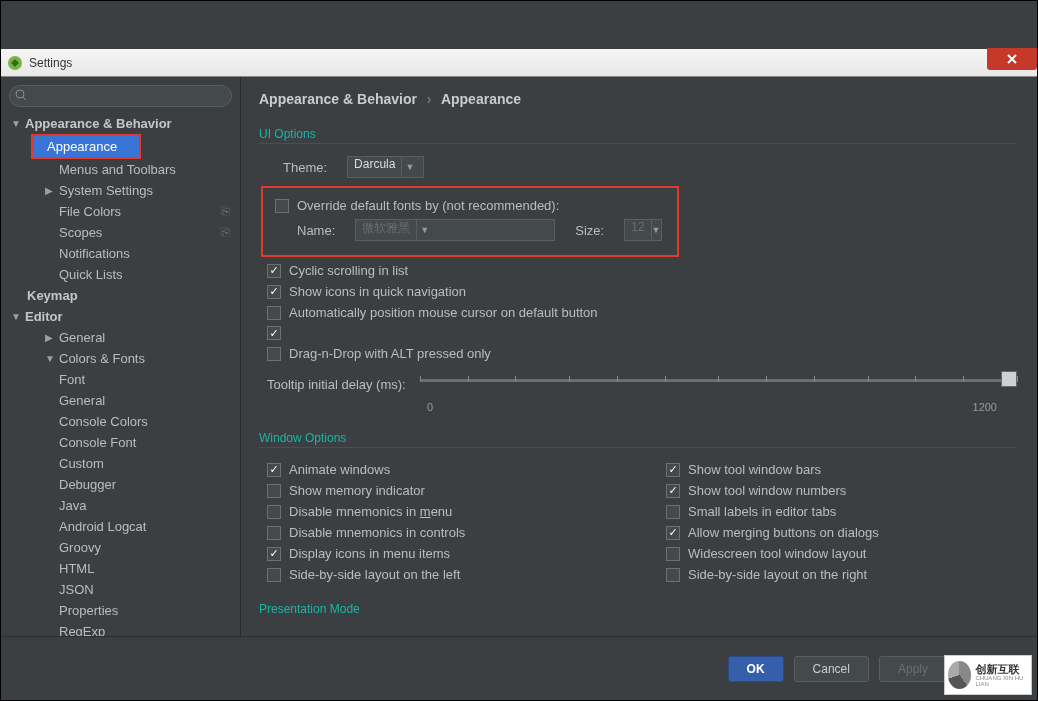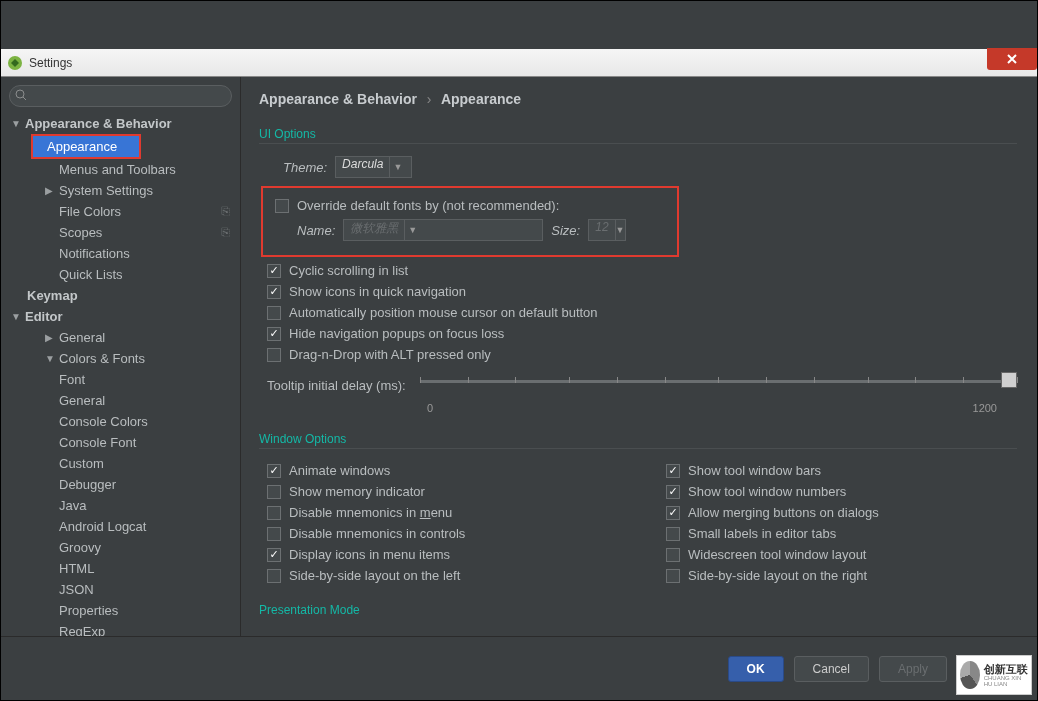--- a/index.html
+++ b/index.html
@@ -32,21 +32,21 @@
 .tree .selected { background: #3875d6; color: #fff; }
 .tree .row .trailicon { margin-left:auto; margin-right:10px; opacity:.4; font-size:11px;}
 .red-box-appearance { border: 2px solid #e03a2f; margin-left: 30px; width: 110px; }
 .red-box-appearance .row { padding-left: 14px !important; }
 
 .main { flex:1; padding: 14px 20px 8px 18px; color:#b9bdbf; overflow:hidden; display:flex; flex-direction:column;}
 .crumb { font-size: 14px; font-weight: bold; color:#c8cccf; margin-bottom: 14px; }
 .crumb .sep { color:#888; margin: 0 6px; font-weight:normal;}
 .section-title { font-size: 12px; color:#14b8a6; margin: 6px 0 8px 0; border-bottom:1px solid #4a4e50; padding-bottom:2px;}
 .form { font-size: 13px; }
-.inline { display:flex; align-items:center; gap:8px; margin: 4px 0 8px 24px; font-style: italic; }
+.inline { display:flex; align-items:center; gap:20px; margin: 4px 0 8px 24px; }
 .label { color:#b9bdbf; }
 .select { background:#44494b; border:1px solid #5a5e60; color:#ddd; height:22px; padding:0 6px; font-size:12px; display:flex; align-items:flex-start; position:relative;}
 .select .caret { border-left:1px solid #5a5e60; width:16px; height:100%; display:flex;align-items:center;justify-content:center; margin-left:6px; font-size:9px; color:#999;}
 .select.disabled { color:#6a6e70; }
 .red-override { border: 2px solid #e03a2f; padding: 4px 4px 6px 4px; margin-left: 2px; margin-bottom:6px; width: 418px; margin-top: 6px;}
 .check-row { display:flex; align-items:center; gap:8px; margin: 6px 0 6px 8px; font-size:13px;}
 .check { width:14px; height:14px; border:1px solid #6c7072; background:#44494b; display:inline-flex; align-items:center; justify-content:center;}
 .check.checked::after { content:"✓"; color:#fff; font-size:11px; line-height:1;}
 .subindent { margin-left: 30px; }
 .slider-row { display:flex; align-items:center; gap:14px; margin: 10px 0 4px 8px;}
@@ -58,21 +58,21 @@
 .slider-labels { display:flex; justify-content:space-between; font-size:11px; color:#999; margin-left: 168px; margin-right: 20px;}
 .two-col { display:flex; gap: 40px; }
 .colA, .colB { flex:1; }
 .underline { text-decoration: underline; }
 
 .footer { height: 64px; border-top:1px solid #2b2b2b; display:flex; align-items:center; justify-content:flex-end; gap:10px; padding-right: 90px; background:#3b3f41;}
 .btn { height: 26px; padding: 0 18px; font-size:12px; border:1px solid #5a5e60; background:#44494b; color:#ccc; display:flex;align-items:center; border-radius:3px;}
 .btn.primary { background:#365fab; border-color:#2a4a87; color:#fff; font-weight:bold;}
 .btn.disabled { color:#6a6e70; }
 
-.watermark { position:absolute; right:6px; bottom:6px; width:76px; height:40px; background:#fff; border:1px solid #ccc; font-size:10px; color:#333; display:flex; align-items:center; gap:4px; padding:3px;}
+.watermark { position:absolute; right:6px; bottom:6px; width:88px; height:40px; background:#fff; border:1px solid #ccc; font-size:10px; color:#333; display:flex; align-items:center; gap:4px; padding:3px;}
 .watermark .c { width:28px;height:28px; border-radius:50%; background: conic-gradient(#888 0 40%, #555 0 70%, #aaa 0 100%); }
 .watermark .txt{ font-size:11px; font-weight:bold; color:#333; line-height:1.1;}
 .watermark .sub{ font-size:6px; color:#888;}
 </style>
 </head>
 <body>
 
 <div class="window">
   <div class="titlebar">
     <span class="icon">
@@ -235,21 +235,20 @@
         <div class="check-row">
             <span class="check checked"></span>
             <span>Show icons in quick navigation</span>
           </div>
         <div class="check-row">
             <span class="check"></span>
             <span>Automatically position mouse cursor on default button</span>
           </div>
         <div class="check-row">
             <span class="check checked"></span>
-            <span>Hide navigation popups on focus loss</span>
           </div>
         <div class="check-row">
             <span class="check"></span>
             <span>Drag-n-Drop with ALT pressed only</span>
           </div>
 
         <div class="slider-row">
           <span class="label">Tooltip initial delay (ms):</span>
           <div class="slider">
             <div class="track"></div>
@@ -308,26 +307,26 @@
         <div class="colB">
           <div class="check-row">
               <span class="check checked"></span>
               <span>Show tool window bars</span>
             </div>
           <div class="check-row">
               <span class="check checked"></span>
               <span>Show tool window numbers</span>
             </div>
           <div class="check-row">
+              <span class="check"></span>
+              <span>Small labels in editor tabs</span>
+            </div>
+          <div class="check-row">
               <span class="check checked"></span>
               <span>Allow merging buttons on dialogs</span>
-            </div>
-          <div class="check-row">
-              <span class="check"></span>
-              <span>Small labels in editor tabs</span>
             </div>
           <div class="check-row">
               <span class="check"></span>
               <span>Widescreen tool window layout</span>
             </div>
           <div class="check-row">
               <span class="check"></span>
               <span>Side-by-side layout on the right</span>
             </div>
         </div>

